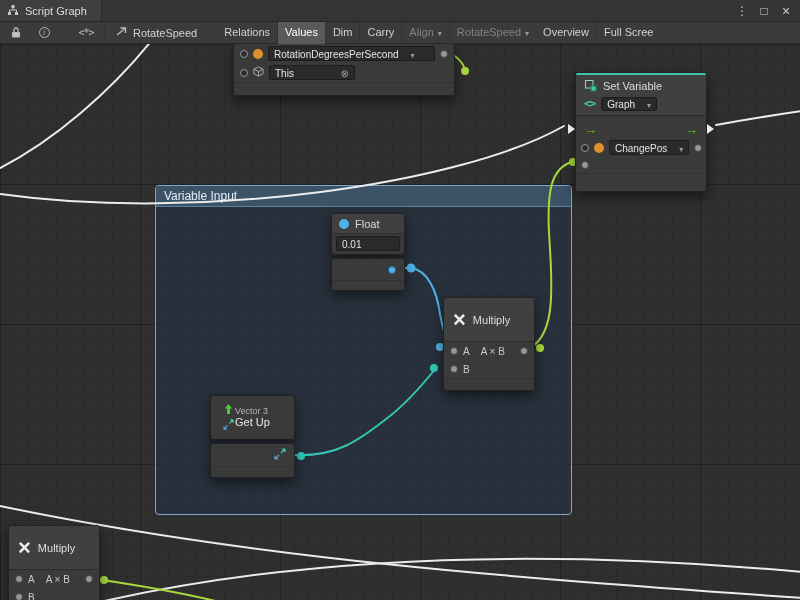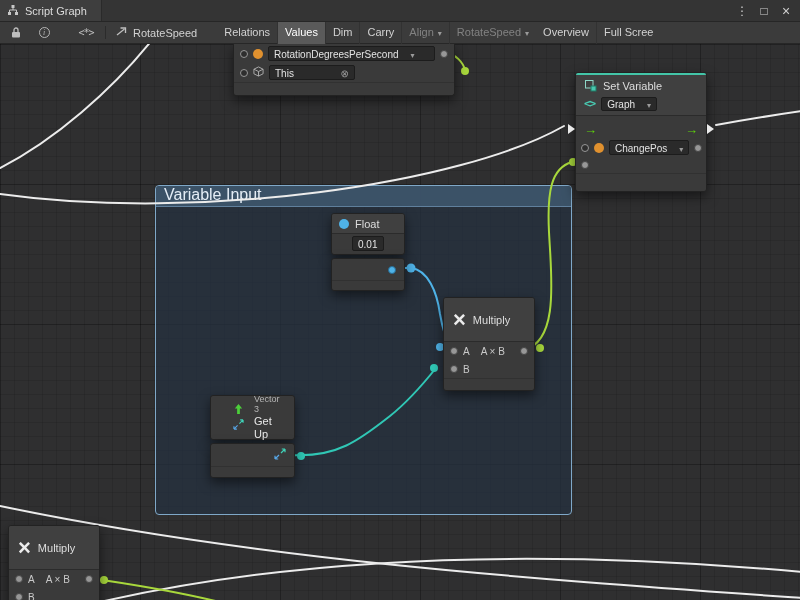--- a/index.html
+++ b/index.html
@@ -29,21 +29,21 @@
 .tb-btn.active{background:#5a5a5a;color:#fff}
 .tb-btn.disabled{color:#828282}
 .tb-btn .caret,.dd .caret{font-size:8px;color:#9a9a9a;margin-left:4px}
 .tb-btn.gap{margin-left:0;border-left:none}
 .tb-btn.clip{max-width:58px;overflow:hidden}
 
 
 .canvas{position:absolute;top:44px;left:0;width:800px;height:556px;overflow:hidden;background-color:#2f2f30;background-image:linear-gradient(rgba(0,0,0,.22) 1px,transparent 1px),linear-gradient(90deg,rgba(0,0,0,.22) 1px,transparent 1px),linear-gradient(rgba(0,0,0,.10) 1px,transparent 1px),linear-gradient(90deg,rgba(0,0,0,.10) 1px,transparent 1px);background-size:140px 140px,140px 140px,14px 14px,14px 14px}
 .wires{position:absolute;left:0;top:0;z-index:2}
 .group{position:absolute;left:155px;top:141px;width:417px;height:330px;background:rgba(36,49,64,.72);border:1px solid #7fa8c8;border-radius:4px;z-index:1}
-.group-header{height:21px;background:rgba(64,88,112,.85);border-bottom:1px solid rgba(127,168,200,.55);display:flex;padding:0 8px;color:#e4edf6;font-size:16px;border-radius:3px 3px 0 0}
+.group-header{height:21px;background:rgba(64,88,112,.85);border-bottom:1px solid rgba(127,168,200,.55);display:flex;align-items:center;padding:0 8px;color:#e4edf6;font-size:12px;border-radius:3px 3px 0 0}
 
 
 .node{position:absolute;background:#3a3a3a;border:1px solid #222;border-radius:3px;box-shadow:0 5px 12px rgba(0,0,0,.5);z-index:3;color:#ddd;font-size:11px;display:flex;flex-direction:column}
 .nheader{display:flex;align-items:center;gap:7px;padding:0 9px;background:#404040;border-bottom:1px solid #2b2b2b;border-radius:2px 2px 0 0;flex:none}
 .prow{display:flex;align-items:center;gap:5px;padding:0 6px;position:relative;flex:none}
 .nfooter{flex:1;border-top:1px solid #313131}
 .p{width:8px;height:8px;border-radius:50%;flex:none}
 .p-hollow{border:1px solid #979797;background:#2e2e2e}
 .p-filled{background:#979797;border:1px solid #454545}
 .p-blue{background:#4fb3e8;border:1px solid #276c94}
@@ -212,21 +212,21 @@
         <span class="p p-filled"></span>
       </div>
       <div class="nfooter"></div>
     </div>
 
     <div class="node" style="left:331px;top:169px;width:74px;height:42px">
       <div class="nheader" style="height:20px;padding:0 7px;gap:6px">
         <span class="fdot"></span>
         <span>Float</span>
       </div>
-      <div style="padding:2px 20px">
+      <div style="padding:2px 4px">
         <div class="dd">
           <span>0.01</span>
         </div>
       </div>
     </div>
     <div class="node" style="left:331px;top:214px;width:74px;height:33px">
       <div class="prow" style="height:21px;justify-content:flex-end;padding:0 8px">
         <span class="p p-blue"></span>
       </div>
       <div class="nfooter"></div>
@@ -245,21 +245,21 @@
         <span class="p p-filled"></span>
       </div>
       <div class="prow" style="height:18px">
         <span class="p p-filled"></span>
         <span class="small-label">B</span>
       </div>
       <div class="nfooter"></div>
     </div>
 
     <div class="node" style="left:210px;top:351px;width:85px;height:45px">
-      <div style="display:flex;align-items:center;gap:10px;padding:4px 22px;height:100%">
+      <div style="display:flex;align-items:center;gap:1px;padding:4px 12px;height:100%">
         <span class="gu-icons">
           <span><svg width="11" height="12" viewBox="0 0 12 13">
                 <path d="M6 1 L10 6 H7.5 V12 H4.5 V6 H2 Z" fill="#4ccf3a"></path>
               </svg></span>
           <span><svg width="11" height="11" viewBox="0 0 12 12">
                 <path d="M7 5 L11 1 M11 1 H7.8 M11 1 V4.2" stroke="#3fd2b8" stroke-width="1.2" fill="none"></path>
                 <path d="M5 7 L1 11 M1 11 H4.2 M1 11 V7.8" stroke="#57a7e8" stroke-width="1.2" fill="none"></path>
               </svg></span>
         </span>
         <span>

